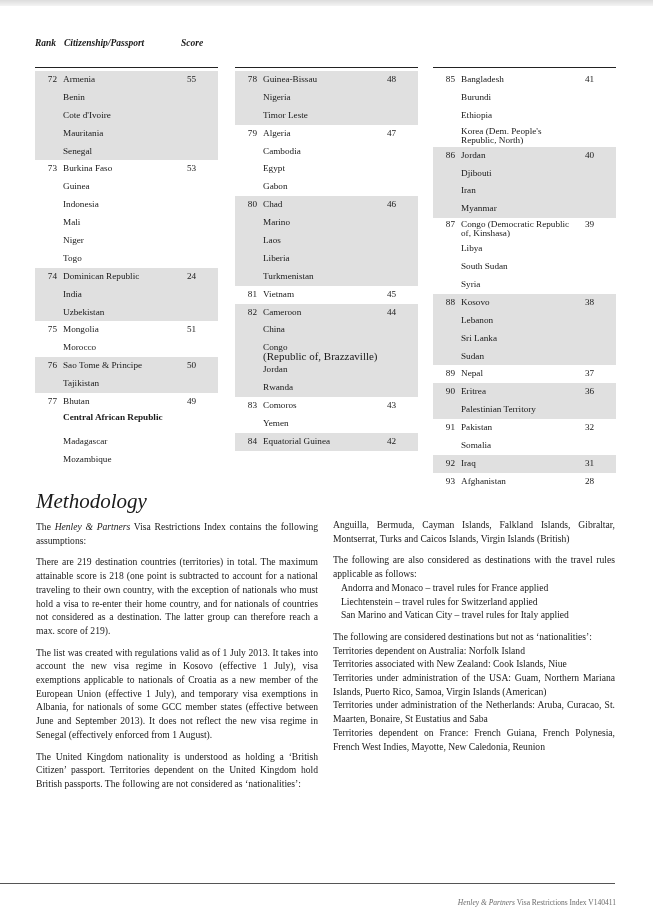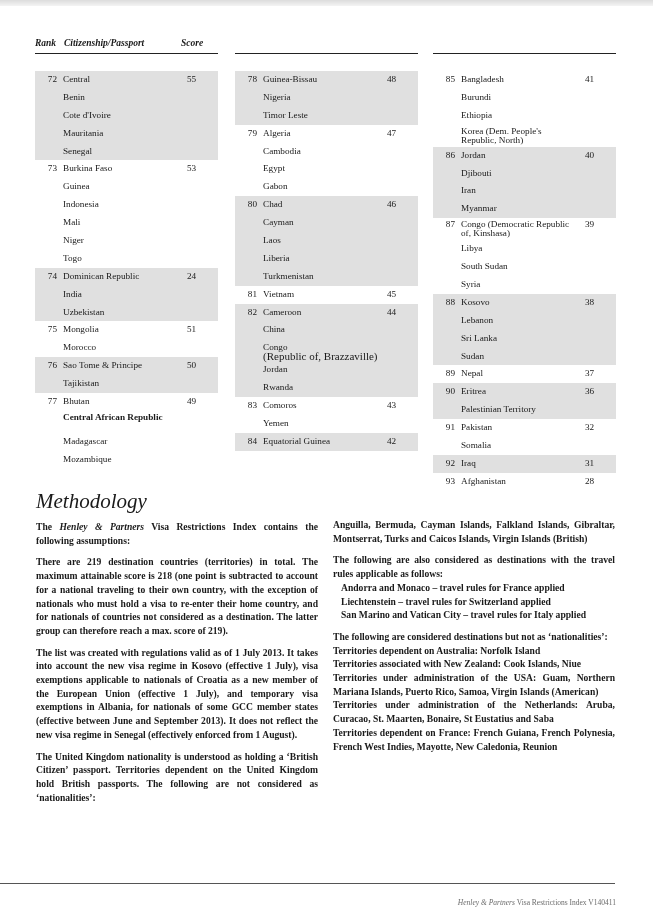--- a/index.html
+++ b/index.html
@@ -1,34 +1,34 @@
 <!DOCTYPE html>
 <html><head>
 <meta charset="utf-8">
 <style>
   * { box-sizing: border-box; margin: 0; padding: 0; }
   html, body { width: 653px; height: 921px; background: #ffffff; overflow: hidden; }
   body { position: relative; font-family: "Liberation Serif", "DejaVu Serif", serif; color: #1a1a1a; }
   .topband { position: absolute; left: 0; top: 0; width: 653px; height: 6px; background: linear-gradient(#dcdcdc, #f4f4f4); }
   .tblhead { position: absolute; top: 38px; left: 35px; width: 183px; height: 14px; font-style: italic; font-weight: bold; font-size: 9.5px; text-align: center; }
   .tblhead span { position: absolute; top: 0; }
-  .col { position: absolute; top: 53px; width: 183px; border-top: 1.5px solid #222; padding-top: 17px; }
+  .col { position: absolute; top: 67px; width: 183px; border-top: 1.5px solid #222; padding-top: 3px; }
   .grp { width: 100%; }
   .grp.shade { background: #e0e0e0; }
   .row { position: relative; height: 17.9px; font-size: 9.2px; line-height: 17.9px; }
   .row.two { height: 22px; line-height: 9px; padding-top: 2px; }
   .row.sub { height: 22px; }
   .rank { position: absolute; left: 2px; width: 20px; text-align: right; }
   .name { position: absolute; left: 28px; width: 120px; }
   .name .small { display: block; font-size: 11px; line-height: 8.5px; }
   .row.sub .name { line-height: 10px; padding-top: 3px; }
   .score { position: absolute; left: 152px; width: 20px; }
   h2.meth { position: absolute; left: 36px; top: 489px; font-size: 21px; font-style: italic; font-weight: normal; }
   .para { position: absolute; font-size: 9.6px; line-height: 13.7px; text-align: justify; }
-  .para p { margin-bottom: 8px; font-weight: bold; }
+  .para p { margin-bottom: 8px; }
   .para .ln { display: block; text-align: left; margin-left: 8px; }
   .footline { position: absolute; left: 0; top: 883px; width: 615px; border-top: 1.5px solid #555; }
   .footer { position: absolute; right: 37px; top: 898px; font-size: 7.5px; color: #6a6a6a; }
   .footer i { font-style: italic; }
 </style>
 </head>
 <body>
 
 <div class="topband"></div>
 
@@ -36,21 +36,21 @@
   <span style="left:0">Rank</span>
   <span style="left:29px">Citizenship/Passport</span>
   <span style="left:146px">Score</span>
 </div>
 
 <div class="col" id="col0" style="left:35px">
     <div class="grp shade">
       <div class="row">
         <span class="rank">72</span>
         <span class="score">55</span>
-        <span class="name">Central</span>
+        <span class="name">Armenia</span>
       </div>
       <div class="row">
         <span class="name">Benin</span>
       </div>
       <div class="row">
         <span class="name">Cote d'Ivoire</span>
       </div>
       <div class="row">
         <span class="name">Mauritania</span>
       </div>
@@ -160,21 +160,21 @@
         <span class="name">Gabon</span>
       </div>
     </div>
     <div class="grp shade">
       <div class="row">
         <span class="rank">80</span>
         <span class="score">46</span>
         <span class="name">Chad</span>
       </div>
       <div class="row">
-        <span class="name">Cayman</span>
+        <span class="name">Marino</span>
       </div>
       <div class="row">
         <span class="name">Laos</span>
       </div>
       <div class="row">
         <span class="name">Liberia</span>
       </div>
       <div class="row">
         <span class="name">Turkmenistan</span>
       </div>

